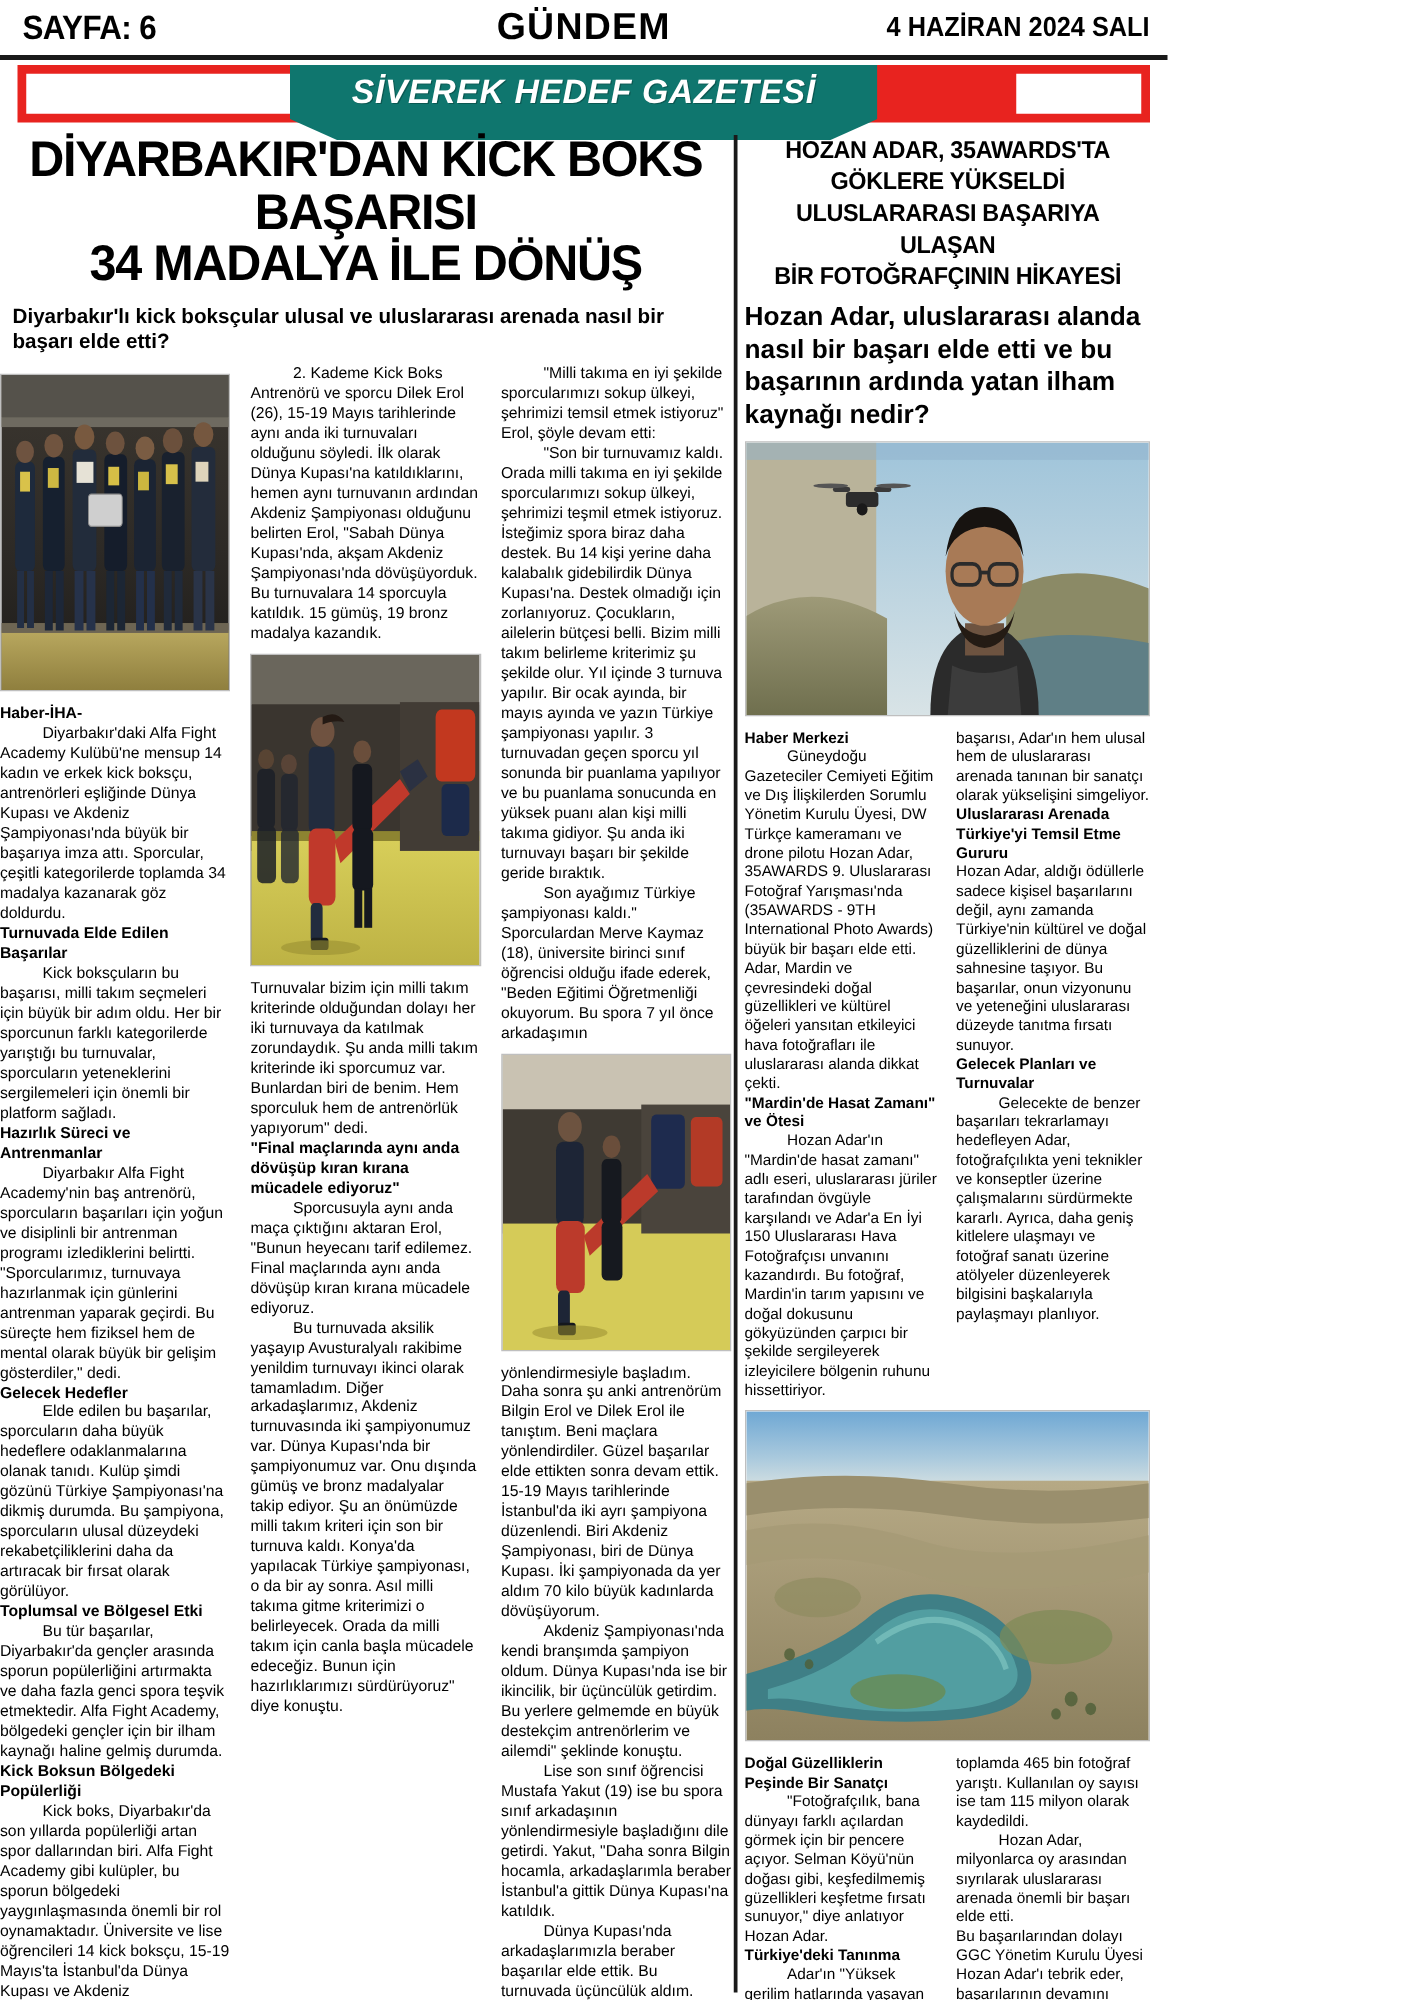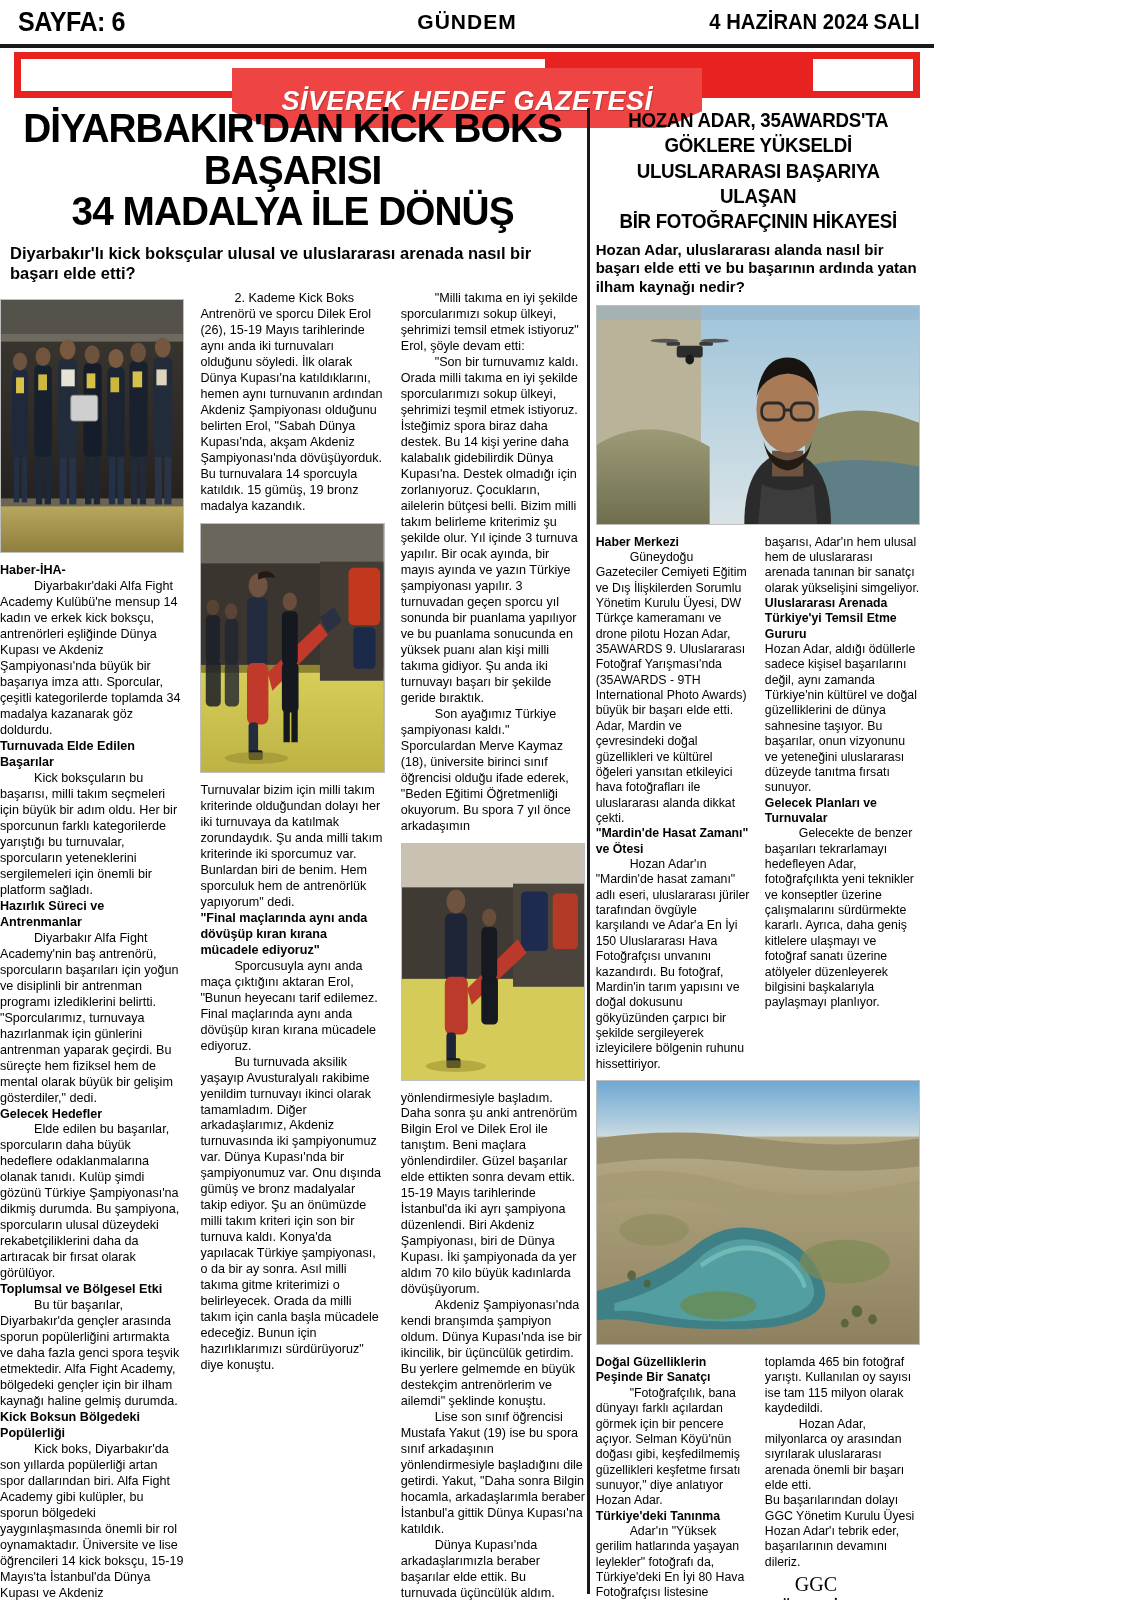--- a/index.html
+++ b/index.html
@@ -30,21 +30,21 @@
   .masthead-page {
     font-weight: 900;
     font-size: 27px;
     letter-spacing: -0.5px;
     white-space: nowrap;
     transform: scaleX(0.93);
     transform-origin: left center;
   }
   .masthead-section {
     font-weight: 900;
-    font-size: 21px;
+    font-size: 30px;
     letter-spacing: 1px;
     position: absolute;
     left: 50%;
     transform: translateX(-50%);
     white-space: nowrap;
   }
   .masthead-date {
     font-weight: 900;
     font-size: 22px;
     white-space: nowrap;
@@ -74,28 +74,28 @@
     position: absolute;
     top: 7px;
     height: 32px;
     background: #ffffff;
   }
   .banner-white-l { left: 7px; right: auto; width: 524px; }
   .banner-white-r { right: 7px; width: 100px; }
   .banner-center {
     position: absolute;
     left: 50%;
-    top: 16px;
+    top: 0;
     transform: translateX(-50%);
     width: 470px;
     height: 60px;
-    background: #ef4444;
+    background: #0f766e;
     clip-path: polygon(0 0, 100% 0, 100% 72%, 92% 100%, 8% 100%, 0 72%);
     display: flex;
-    align-items: center;
+    align-items: flex-start;
     justify-content: center;
     padding-top: 6px;
   }
   .banner-title {
     color: #ffffff;
     font-weight: 900;
     font-style: italic;
     font-size: 27px;
     letter-spacing: 0.5px;
     white-space: nowrap;
@@ -137,21 +137,21 @@
   h1.right-headline {
     font-weight: 900;
     font-size: 19.5px;
     line-height: 1.3;
     text-align: center;
     letter-spacing: -0.3px;
     transform: scaleX(0.96);
   }
   .right-kicker {
     font-weight: 700;
-    font-size: 15px;
+    font-size: 21px;
     line-height: 1.24;
     margin-top: 6px;
   }
 
   
   .cols3 {
     column-count: 3;
     column-gap: 16px;
     column-fill: auto;
     font-size: 12.6px;

